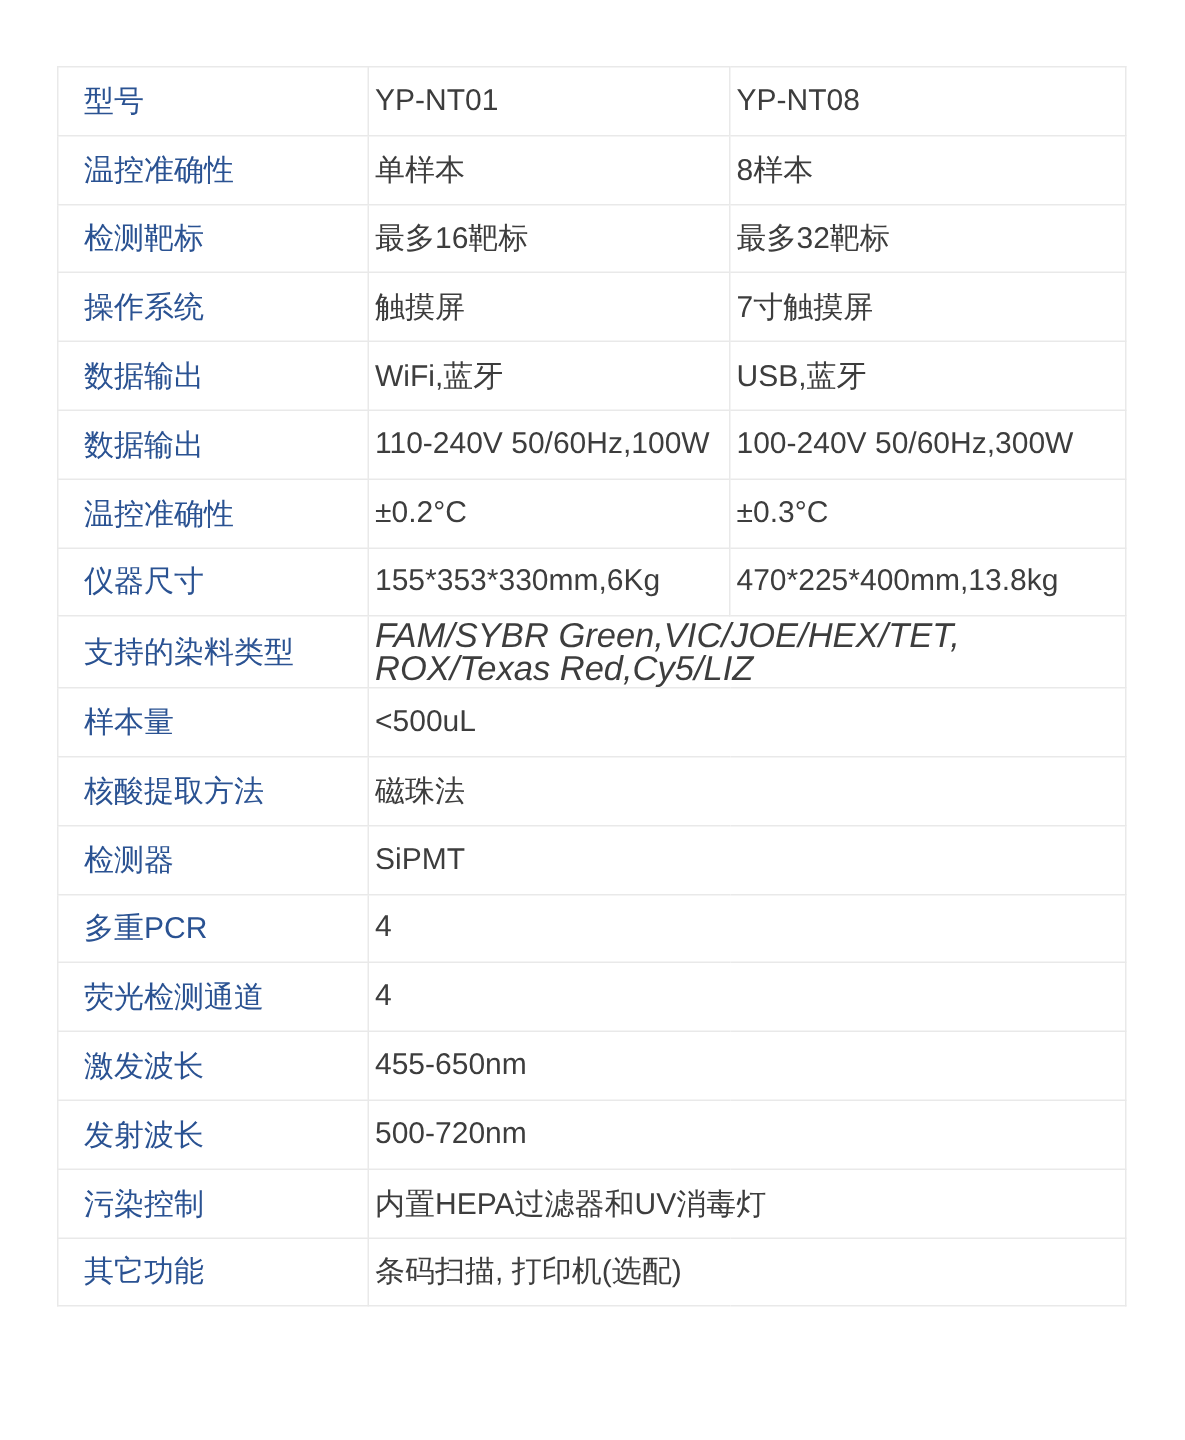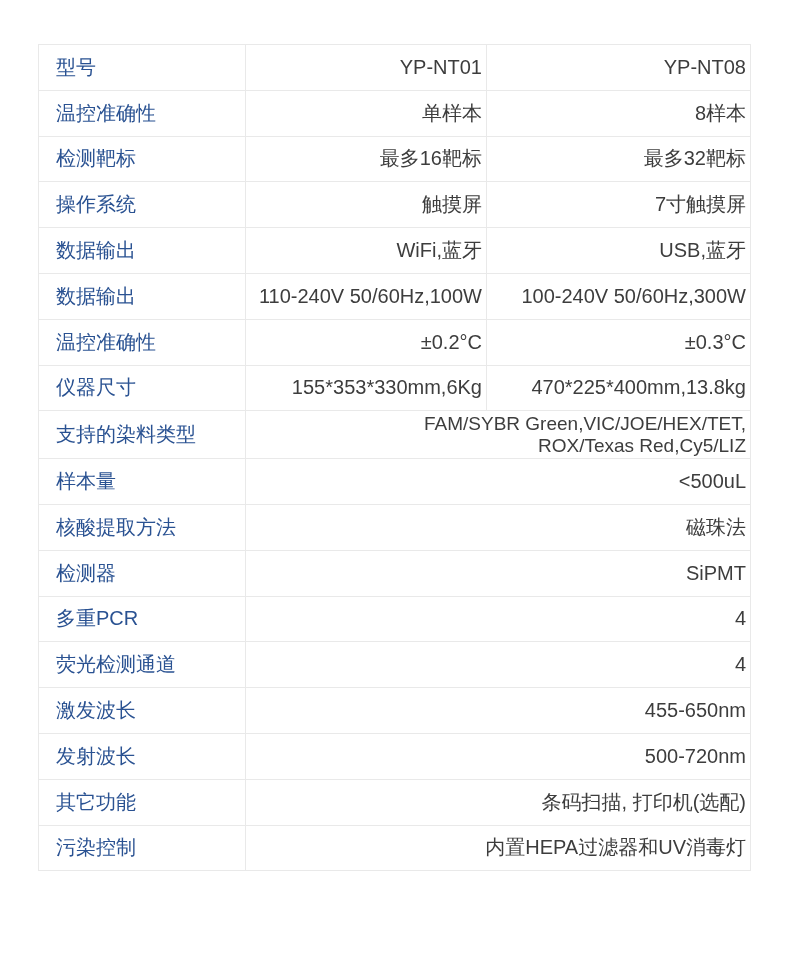--- a/index.html
+++ b/index.html
@@ -36,28 +36,29 @@
     overflow: hidden;
     white-space: nowrap;
   }
   td.label-cell {
     color: #2a5292;
     text-align: left;
     padding: 0 24px 0 17px;
   }
   td.value-cell {
     color: #3d3d3d;
-    text-align: right;
+    text-align: left;
     padding: 0 4px;
   }
   td.value-cell.two-line {
-    font-size: 19px;
+    font-size: 23px;
     line-height: 21.5px;
     padding-top: 1px;
     padding-bottom: 1px;
+    font-style: italic;
   }
   td.value-cell .line {
     display: block;
   }
 </style>
 </head>
 <body>
 
 <div class="page">
   <table class="spec-table">
@@ -150,26 +151,26 @@
             <span class="line">455-650nm</span>
           </td>
         </tr>
         <tr>
           <td class="label-cell">发射波长</td>
           <td colspan="2" class="value-cell">
             <span class="line">500-720nm</span>
           </td>
         </tr>
         <tr>
+          <td class="label-cell">污染控制</td>
+          <td colspan="2" class="value-cell">
+            <span class="line">内置HEPA过滤器和UV消毒灯</span>
+          </td>
+        </tr>
+        <tr>
           <td class="label-cell">其它功能</td>
           <td colspan="2" class="value-cell">
             <span class="line">条码扫描, 打印机(选配)</span>
-          </td>
-        </tr>
-        <tr>
-          <td class="label-cell">污染控制</td>
-          <td colspan="2" class="value-cell">
-            <span class="line">内置HEPA过滤器和UV消毒灯</span>
           </td>
         </tr>
       </tbody>
   </table>
 </div>
 
 </body></html>

